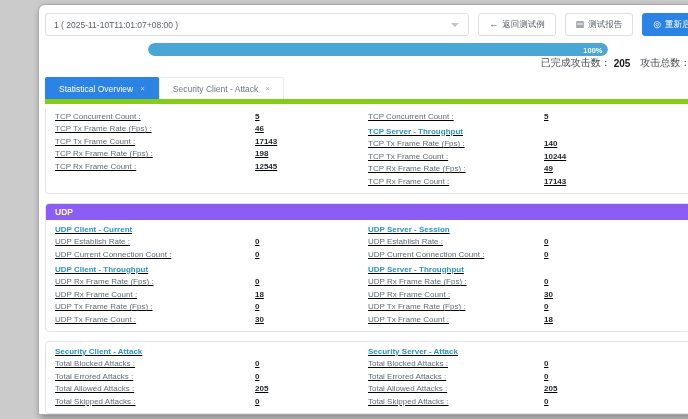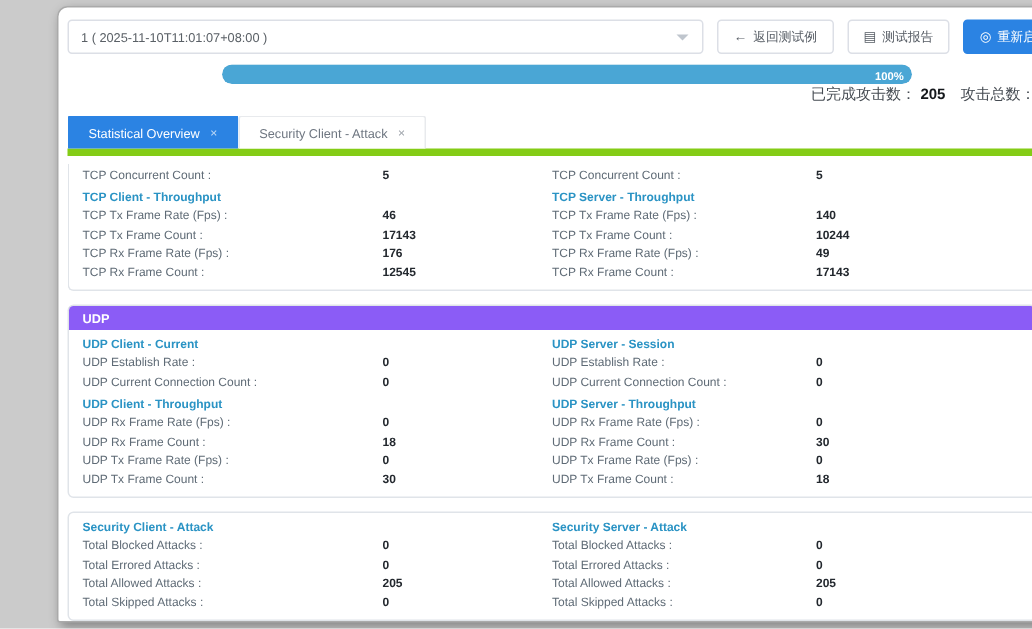--- a/index.html
+++ b/index.html
@@ -60,21 +60,21 @@
   .tab-close { font-size: 8px; opacity: .7; cursor: pointer; }
   
   .content { position: relative; padding: 5px 6px 0 6px; }
   .card { width: 646px; border: 1px solid #e0e4e9; border-radius: 4px; margin-bottom: 9px; background: #fff; }
   .card.cut { border-top: none; border-top-left-radius: 0; border-top-right-radius: 0; }
   .card-header {
     height: 16px; background: #8b5cf6; border-radius: 3px 3px 0 0;
     color: #fff; font-weight: bold; font-size: 8.5px; line-height: 16px; padding: 0 9px;
   }
   .card-body { display: flex; padding: 1px 9px 5px 9px; }
-  .col { flex: 1; }
+  .col { flex: 1; text-decoration: underline; }
   .group-header { color: #2a93c4; font-weight: bold; font-size: 8px; padding: 4px 0 2px 0; }
   .stat-row { display: flex; align-items: center; font-size: 8px; color: #5f6b76; height: 12.5px; }
   .stat-label { flex: 0 0 200px; }
   .col2 .stat-label { flex-basis: 176px; }
   .stat-value { font-weight: bold; color: #23282e; }
   
   .scrollbar { position: absolute; right: 10px; top: 82px; bottom: 6px; width: 8px; background: #f3f3f3; border-radius: 4px; }
   .scrollbar-thumb { position: absolute; left: 0; right: 0; top: 52%; bottom: 0; background: #c3c3c3; border-radius: 4px; }
 </style>
 </head>
@@ -128,32 +128,31 @@
   </div>
 
   <div class="content">
       <div class="card cut">
         <div class="card-body">
           <div class="col">
             <div class="stat-row">
               <span class="stat-label">TCP Concurrent Count :</span>
               <span class="stat-value">5</span>
             </div>
-            <div class="group-header">TCP Client - Throughput</div>
             <div class="stat-row">
               <span class="stat-label">TCP Tx Frame Rate (Fps) :</span>
               <span class="stat-value">46</span>
             </div>
             <div class="stat-row">
               <span class="stat-label">TCP Tx Frame Count :</span>
               <span class="stat-value">17143</span>
             </div>
             <div class="stat-row">
               <span class="stat-label">TCP Rx Frame Rate (Fps) :</span>
-              <span class="stat-value">176</span>
+              <span class="stat-value">198</span>
             </div>
             <div class="stat-row">
               <span class="stat-label">TCP Rx Frame Count :</span>
               <span class="stat-value">12545</span>
             </div>
           </div>
           <div class="col col2">
             <div class="stat-row">
               <span class="stat-label">TCP Concurrent Count :</span>
               <span class="stat-value">5</span>

